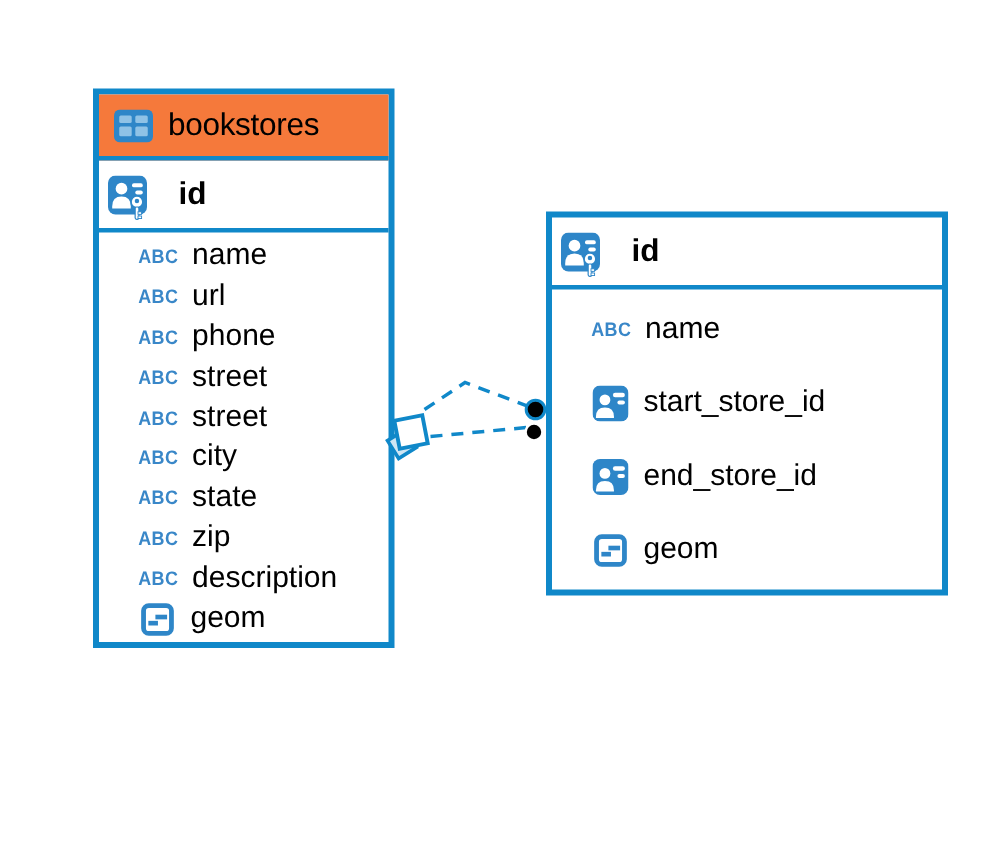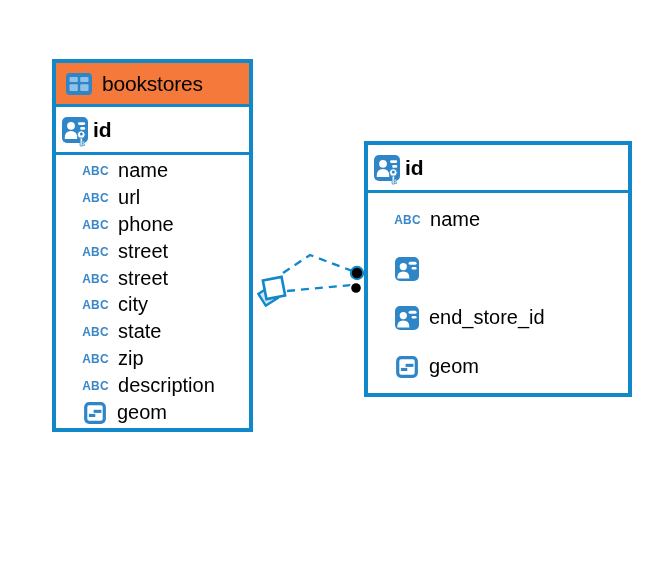--- a/index.html
+++ b/index.html
@@ -6,33 +6,33 @@
   body {
     width:654px; height:570px; background:#ffffff; overflow:hidden; position:relative;
     font-family:"Liberation Sans", sans-serif; color:#000;
   }
   .canvas { position:absolute; inset:0; width:654px; height:570px; background:#fff; }
 
   .er-table {
     position:absolute; background:#fff; border:4px solid #1088C9; box-sizing:border-box;
     display:flex; flex-direction:column; z-index:2;
   }
-  .tbl-bookstores { left:52px; top:59px;  width:201px; height:373px; }
+  .tbl-bookstores { left:62px; top:59px;  width:201px; height:373px; }
   .tbl-routes     { left:364px; top:141px; width:268px; height:256px; }
 
   .t-header {
     flex:0 0 41px; display:flex; align-items:center; gap:9px; padding:0 9px;
     border-bottom:3px solid #1088C9;
   }
   .t-header.orange { background:#F5793B; }
   .t-header.gray   { background:#E7E7E7; }
   .t-title { font-size:21px; letter-spacing:-0.2px; white-space:nowrap; }
 
   .pk-row {
-    flex:0 0 45px; display:flex; align-items:center; gap:4px; padding:0 5px;
+    flex:0 0 45px; display:flex; align-items:center; gap:20px; padding:0 5px;
     border-bottom:3px solid #1088C9;
     text-align:center;
   }
   .pk-name { font-size:21px; font-weight:700; }
 
   .fields { flex:1 1 auto; display:flex; flex-direction:column; padding:2px 0; }
   .f-row { flex:1 1 0; display:flex; align-items:center; gap:8px; padding:0 5px;margin-left:20px; }
   .f-name { font-size:20px; white-space:nowrap; }
 
   .icon-cell { flex:0 0 28px; display:flex; align-items:center; justify-content:center; }
@@ -183,20 +183,21 @@
             <span class="abc-glyph">ABC</span>
           </span>
         <span class="f-name">name</span>
       </div>
       <div class="f-row">
         <span class="icon-cell">
           <svg class="ic" width="24" height="24">
               <use href="#icon-personref"></use>
             </svg>
         </span>
+        <span class="f-name">start_store_id</span>
       </div>
       <div class="f-row">
         <span class="icon-cell">
           <svg class="ic" width="24" height="24">
               <use href="#icon-personref"></use>
             </svg>
         </span>
         <span class="f-name">end_store_id</span>
       </div>
       <div class="f-row">

